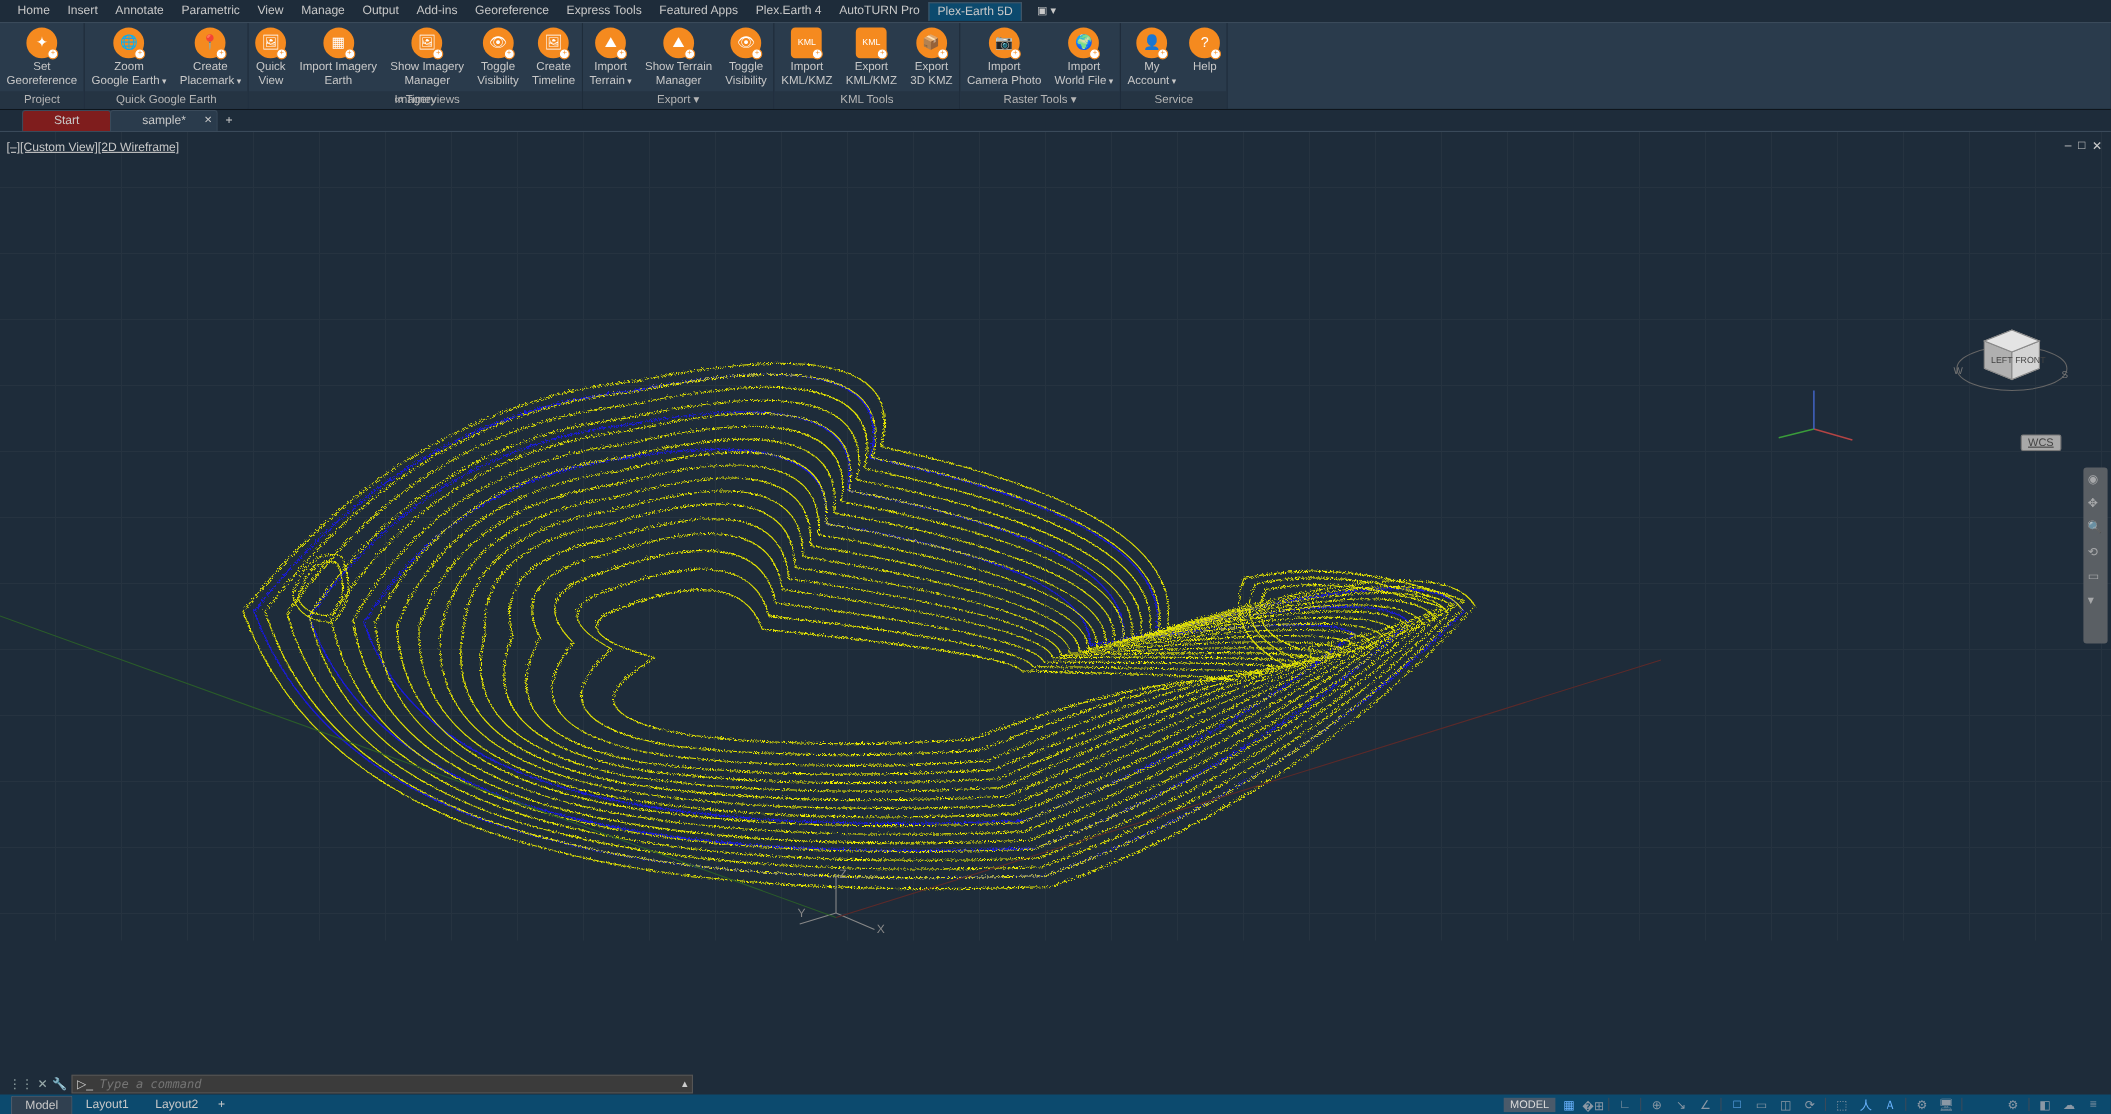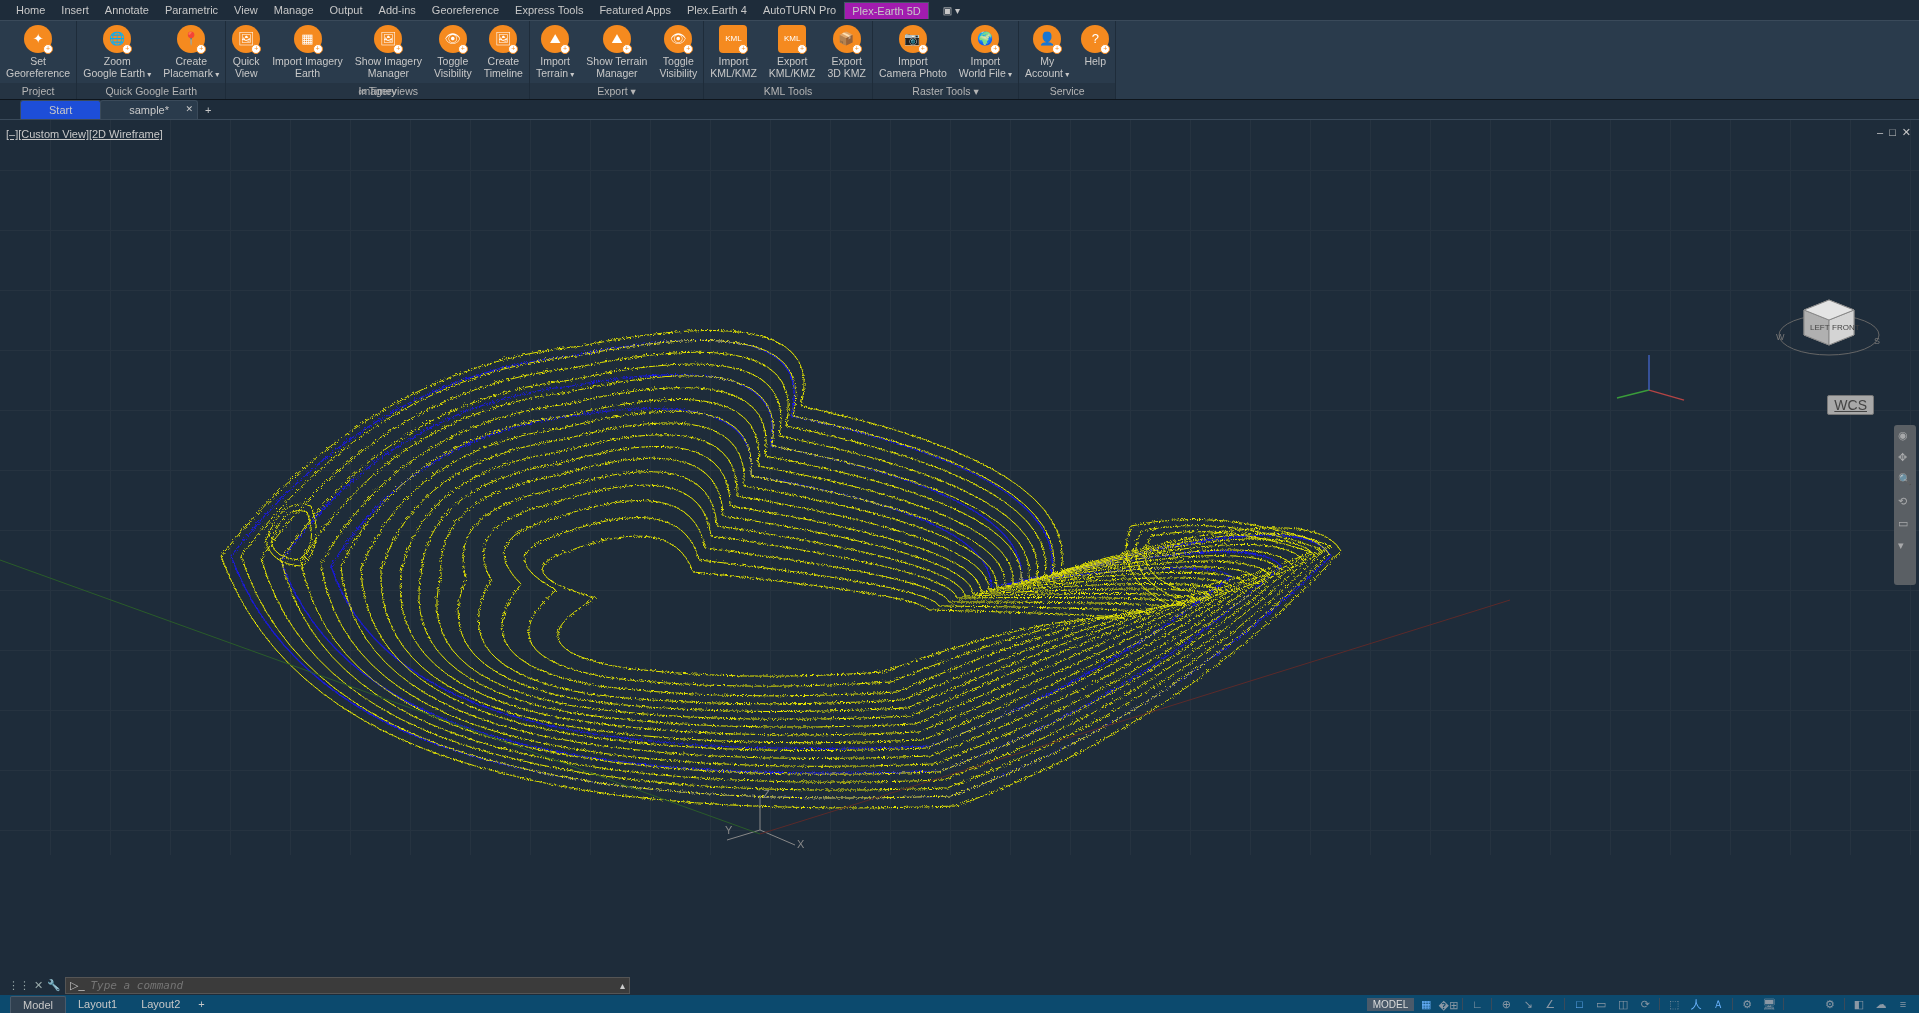--- a/index.html
+++ b/index.html
@@ -1,38 +1,38 @@
 <!DOCTYPE html>
 <html><head>
 <meta charset="utf-8">
 <style>
 * { margin:0; padding:0; box-sizing:border-box; font-family:"Segoe UI",Arial,sans-serif; }
 body { background:#1e2c3a; width:1919px; height:1013px; overflow:hidden; color:#c8c8c8; font-size:11px; position:relative; }
 
 
 .menubar { height:20px; background:#1e2c3a; display:flex; align-items:center; padding-left:8px; }
 .menubar span { padding:3px 8px; cursor:pointer; }
-.menubar span.active { background:#a21caf; border:1px solid #455666; border-bottom:none; padding:2px 7px; }
+.menubar span.active { background:#0c4a6e; border:1px solid #455666; border-bottom:none; padding:2px 7px; }
 .menubar .extra { margin-left:6px; font-size:10px; }
 
 
 .ribbon { background:#2a3b4c; height:80px; display:flex; border-top:1px solid #3a4a5a; border-bottom:1px solid #0e151c; }
 .panel { display:flex; flex-direction:column; border-right:1px solid #1e2c3a; }
 .panel-row { display:flex; flex:1; }
 .panel-title { height:16px; line-height:16px; text-align:center; color:#b5b5b5; font-size:10.5px; background:#253443; }
 .rbtn { display:flex; flex-direction:column; align-items:center; justify-content:flex-start; padding:4px 6px 2px; cursor:pointer; text-align:center; line-height:12px; }
 .rbtn .ic { width:28px; height:28px; background:#f58a1f; border-radius:50%; margin-bottom:2px; display:flex; align-items:center; justify-content:center; color:#fff; font-size:14px; position:relative; }
 .rbtn .ic.sq { border-radius:4px; }
 .rbtn .ic .dot { position:absolute; bottom:-1px; right:-1px; width:10px; height:10px; background:#fff; border-radius:50%; border:1px solid #f58a1f; font-size:7px; color:#f58a1f; line-height:8px; text-align:center;}
 .rbtn .lbl { font-size:10.5px; white-space:pre; }
 .rbtn .dd::after { content:" ▾"; font-size:8px; }
 
 
 .filetabs { height:20px; background:#1e2c3a; display:flex; align-items:flex-end; padding-left:20px; border-bottom:1px solid #3a4a5a;}
-.ftab { padding:3px 28px; background:#1d4ed8; border:1px solid #3a4a5a; border-bottom:none; border-radius:3px 3px 0 0; margin-right:-1px; cursor:pointer; position:relative;}
+.ftab { padding:3px 28px; background:#7f1d1d; border:1px solid #3a4a5a; border-bottom:none; border-radius:3px 3px 0 0; margin-right:-1px; cursor:pointer; position:relative;}
 .ftab.active { background:#2a3b4c; z-index:2;}
 .ftab .close { position:absolute; right:4px; top:3px; font-size:9px;}
 .ftab.plus { padding:3px 8px; background:transparent; border:none;}
 
 
 .viewport { position:relative; height:735px; background:#1e2c3a;
   background-image:
     linear-gradient(#263340 1px,transparent 1px),
     linear-gradient(90deg,#263340 1px,transparent 1px);
   background-size:60px 60px;
@@ -47,21 +47,21 @@
 .terrain-svg { position:absolute; left:170px; top:175px; width:1180px; height:520px; }
 
 
 .ucs { position:absolute; left:725px; top:670px; font-family:Arial; }
 .ucs line { stroke:#888; stroke-width:1; }
 .ucs text { fill:#888; font-size:11px; }
 
 
 .cubearea { position:absolute; top:160px; right:35px; }
 .axistripod { position:absolute; top:230px; right:230px; }
-.wcsbadge { position:absolute; top:275px; right:45px; background:#a8a8a8; color:#444; font-size:14px; padding:1px 6px; border-radius:2px; border:1px solid #777;text-decoration:underline;}
+.wcsbadge { position:absolute; top:275px; right:45px; background:#a8a8a8; color:#444; font-size:10px; padding:1px 6px; border-radius:2px; border:1px solid #777;text-decoration:underline;}
 
 
 .navbar-right { position:absolute; top:305px; right:3px; width:22px; height:160px; background:#5a5f64; border-radius:3px; display:flex; flex-direction:column; align-items:center; padding:4px 0; gap:8px;}
 .navbar-right div { width:14px; height:14px; opacity:.7; }
 
 
 .cmdbar { position:absolute; bottom:18px; left:0; right:0; height:20px; display:flex; align-items:center; padding-left:4px; background:transparent;}
 .cmdbar .handle { display:flex; gap:4px; color:#9aa; font-size:11px; padding:0 4px;}
 .cmdbar .box { background:#3b3b3b; border:1px solid #555; height:17px; flex:0 0 565px; display:flex; align-items:center; padding:0 4px; gap:6px;}
 .cmdbar .box input { background:transparent; border:none; color:#888; font-style:italic; font-size:11px; font-family:monospace; flex:1; outline:none;}

